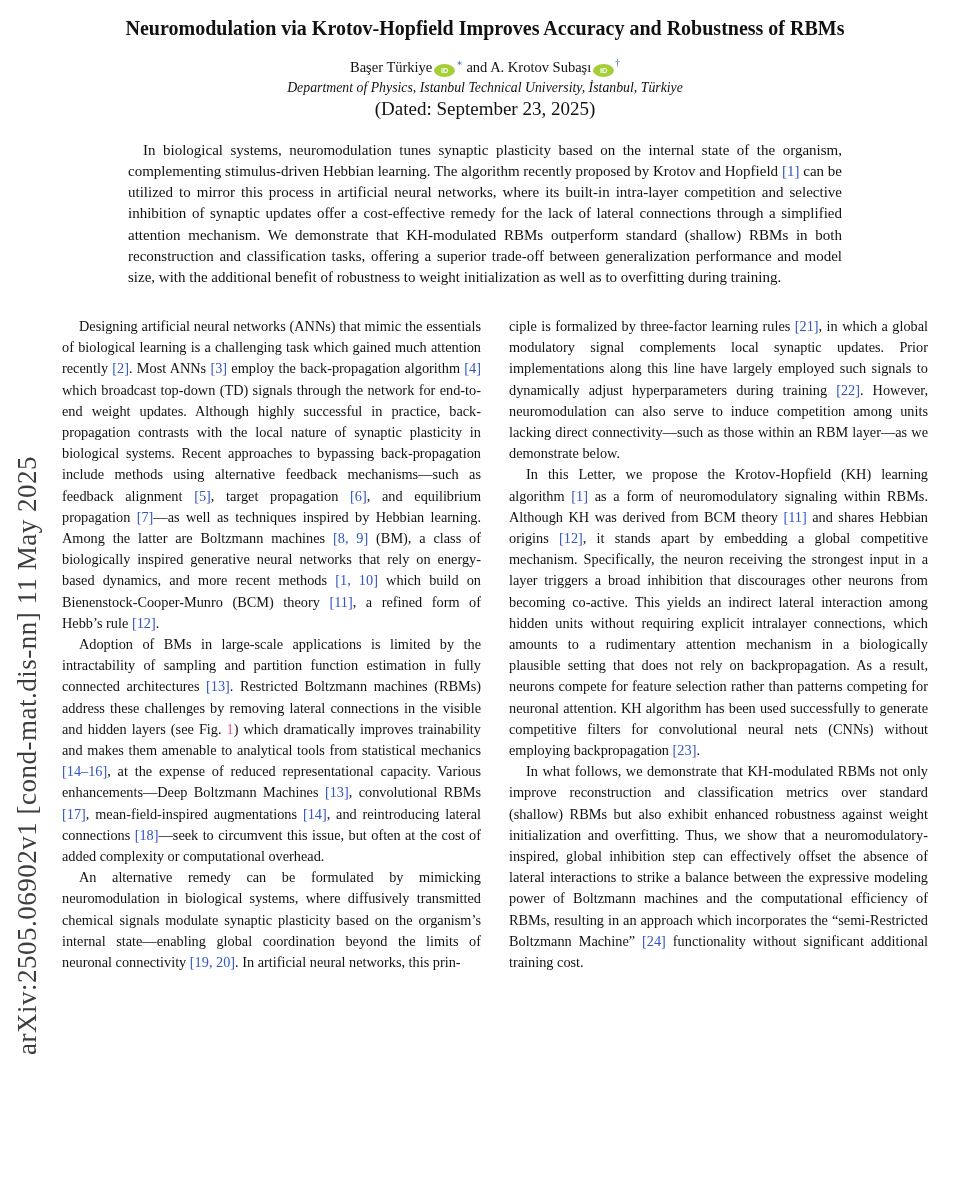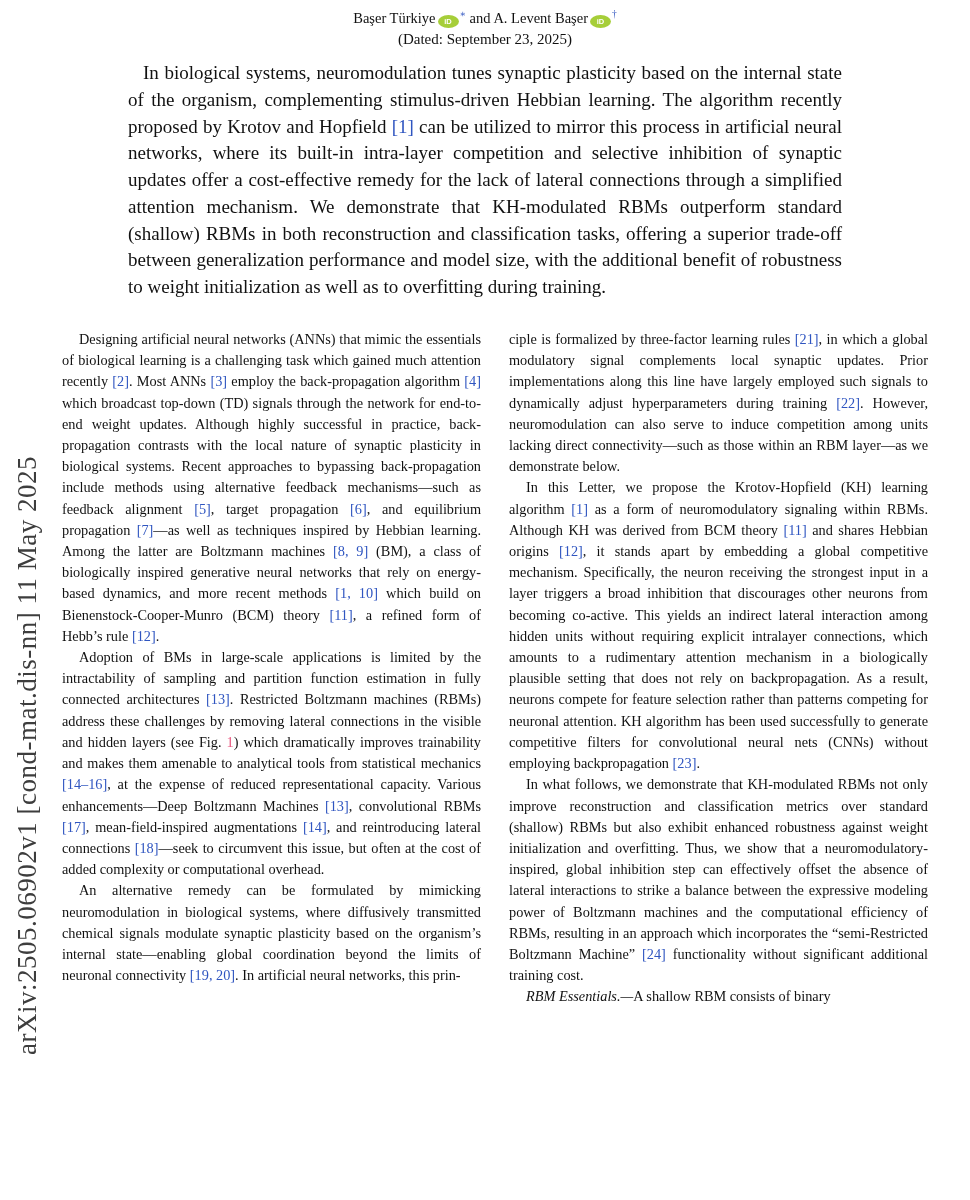--- a/index.html
+++ b/index.html
@@ -31,21 +31,21 @@
   .header { text-align: center; }
   .title {
     font-size: 20px;
     font-weight: bold;
     margin: 6px 40px 18px 40px;
     line-height: 1.25;
   }
   .authors-line { font-size: 14.5px; margin: 0 0 3px 0; }
   .authors-line.second { margin-top: 15px; }
   .affiliation { font-style: italic; font-size: 13.8px; margin: 2px 0 2px 0; }
-  .dated { font-size: 15px; }
+  .dated { font-size: 19px; }
   sup.mark {
     color: var(--cite-color, #2f55c0);
     font-size: 9.5px;
     vertical-align: super;
     line-height: 0;
     cursor: pointer;
   }
   .orcid {
     display: inline-block;
     width: 21px; height: 13px;
@@ -56,22 +56,22 @@
     font-size: 7.5px;
     font-weight: bold;
     line-height: 13px;
     text-align: center;
     vertical-align: -1px;
     margin: 0 1px 0 2px;
     cursor: pointer;
   }
   .abstract {
     width: 714px;
-    margin: 12px auto 0 auto;
-    font-size: 19px;
+    margin: 20px auto 0 auto;
+    font-size: 15px;
     line-height: 1.41;
     text-align: justify;
     text-indent: 15px;
   }
   .columns {
     display: flex;
     gap: 28px;
     padding: 0 42px 0 62px;
     margin-top: 28px;
   }
@@ -89,40 +89,41 @@
   .em { font-style: italic; }
 </style>
 </head>
 <body>
 
 <div class="page">
 
   <div class="arxiv-stamp">arXiv:2505.06902v1  [cond-mat.dis-nn]  11 May 2025</div>
 
   <header class="header">
+    <h1 class="title">Neuromodulation via Krotov-Hopfield Improves Accuracy and Robustness of RBMs</h1>
 
     <div class="authors-line">
-      <span>Başer Türkiye</span><span class="orcid"><span>iD</span></span><sup class="mark">∗</sup><span> and </span><span>A. Levent Başer</span><span class="orcid"><span>iD</span></span><sup class="mark">†</sup>
+      <span>Başer Türkiye</span><span class="orcid"><span>iD</span></span><sup class="mark">∗</sup><span> and </span><span>A. Krotov Subaşı</span><span class="orcid"><span>iD</span></span><sup class="mark">†</sup>
     </div>
 
+    <div class="affiliation">Department of Physics, Istanbul Technical University, İstanbul, Türkiye</div>
 
 
 
     <div class="dated">(Dated: September 23, 2025)</div>
   </header>
 
   <div class="abstract"><span>In biological systems, neuromodulation tunes synaptic plasticity based on the internal state of the organism, complementing stimulus-driven Hebbian learning. The algorithm recently proposed by Krotov and Hopfield </span><span class="cite">[1]</span><span> can be utilized to mirror this process in artificial neural networks, where its built-in intra-layer competition and selective inhibition of synaptic updates offer a cost-effective remedy for the lack of lateral connections through a simplified attention mechanism. We demonstrate that KH-modulated RBMs outperform standard (shallow) RBMs in both reconstruction and classification tasks, offering a superior trade-off between generalization performance and model size, with the additional benefit of robustness to weight initialization as well as to overfitting during training.</span></div>
 
   <main class="columns">
     <div class="column">
         <p class="para indent"><span>Designing artificial neural networks (ANNs) that mimic the essentials of biological learning is a challenging task which gained much attention recently </span><span class="cite">[2]</span><span>. Most ANNs </span><span class="cite">[3]</span><span> employ the back-propagation algorithm </span><span class="cite">[4]</span><span> which broadcast top-down (TD) signals through the network for end-to-end weight updates. Although highly successful in practice, back-propagation contrasts with the local nature of synaptic plasticity in biological systems. Recent approaches to bypassing back-propagation include methods using alternative feedback mechanisms—such as feedback alignment </span><span class="cite">[5]</span><span>, target propagation </span><span class="cite">[6]</span><span>, and equilibrium propagation </span><span class="cite">[7]</span><span>—as well as techniques inspired by Hebbian learning. Among the latter are Boltzmann machines </span><span class="cite">[8, 9]</span><span> (BM), a class of biologically inspired generative neural networks that rely on energy-based dynamics, and more recent methods </span><span class="cite">[1, 10]</span><span> which build on Bienenstock-Cooper-Munro (BCM) theory </span><span class="cite">[11]</span><span>, a refined form of Hebb’s rule </span><span class="cite">[12]</span><span>.</span></p>
         <p class="para indent"><span>Adoption of BMs in large-scale applications is limited by the intractability of sampling and partition function estimation in fully connected architectures </span><span class="cite">[13]</span><span>. Restricted Boltzmann machines (RBMs) address these challenges by removing lateral connections in the visible and hidden layers (see Fig. </span><span class="figref">1</span><span>) which dramatically improves trainability and makes them amenable to analytical tools from statistical mechanics </span><span class="cite">[14–16]</span><span>, at the expense of reduced representational capacity. Various enhancements—Deep Boltzmann Machines </span><span class="cite">[13]</span><span>, convolutional RBMs </span><span class="cite">[17]</span><span>, mean-field-inspired augmentations </span><span class="cite">[14]</span><span>, and reintroducing lateral connections </span><span class="cite">[18]</span><span>—seek to circumvent this issue, but often at the cost of added complexity or computational overhead.</span></p>
         <p class="para indent"><span>An alternative remedy can be formulated by mimicking neuromodulation in biological systems, where diffusively transmitted chemical signals modulate synaptic plasticity based on the organism’s internal state—enabling global coordination beyond the limits of neuronal connectivity </span><span class="cite">[19, 20]</span><span>. In artificial neural networks, this prin-</span></p>
       </div>
     <div class="column">
         <p class="para"><span>ciple is formalized by three-factor learning rules </span><span class="cite">[21]</span><span>, in which a global modulatory signal complements local synaptic updates. Prior implementations along this line have largely employed such signals to dynamically adjust hyperparameters during training </span><span class="cite">[22]</span><span>. However, neuromodulation can also serve to induce competition among units lacking direct connectivity—such as those within an RBM layer—as we demonstrate below.</span></p>
         <p class="para indent"><span>In this Letter, we propose the Krotov-Hopfield (KH) learning algorithm </span><span class="cite">[1]</span><span> as a form of neuromodulatory signaling within RBMs. Although KH was derived from BCM theory </span><span class="cite">[11]</span><span> and shares Hebbian origins </span><span class="cite">[12]</span><span>, it stands apart by embedding a global competitive mechanism. Specifically, the neuron receiving the strongest input in a layer triggers a broad inhibition that discourages other neurons from becoming co-active. This yields an indirect lateral interaction among hidden units without requiring explicit intralayer connections, which amounts to a rudimentary attention mechanism in a biologically plausible setting that does not rely on backpropagation. As a result, neurons compete for feature selection rather than patterns competing for neuronal attention. KH algorithm has been used successfully to generate competitive filters for convolutional neural nets (CNNs) without employing backpropagation </span><span class="cite">[23]</span><span>.</span></p>
         <p class="para indent"><span>In what follows, we demonstrate that KH-modulated RBMs not only improve reconstruction and classification metrics over standard (shallow) RBMs but also exhibit enhanced robustness against weight initialization and overfitting. Thus, we show that a neuromodulatory-inspired, global inhibition step can effectively offset the absence of lateral interactions to strike a balance between the expressive modeling power of Boltzmann machines and the computational efficiency of RBMs, resulting in an approach which incorporates the “semi-Restricted Boltzmann Machine” </span><span class="cite">[24]</span><span> functionality without significant additional training cost.</span></p>
-        <p class="para indent"><span class="em">RBM Essentials.—</span><span>A shallow RBM consists of binary</span></p>
       </div>
   </main>
 
 </div>
 
 </body></html>

